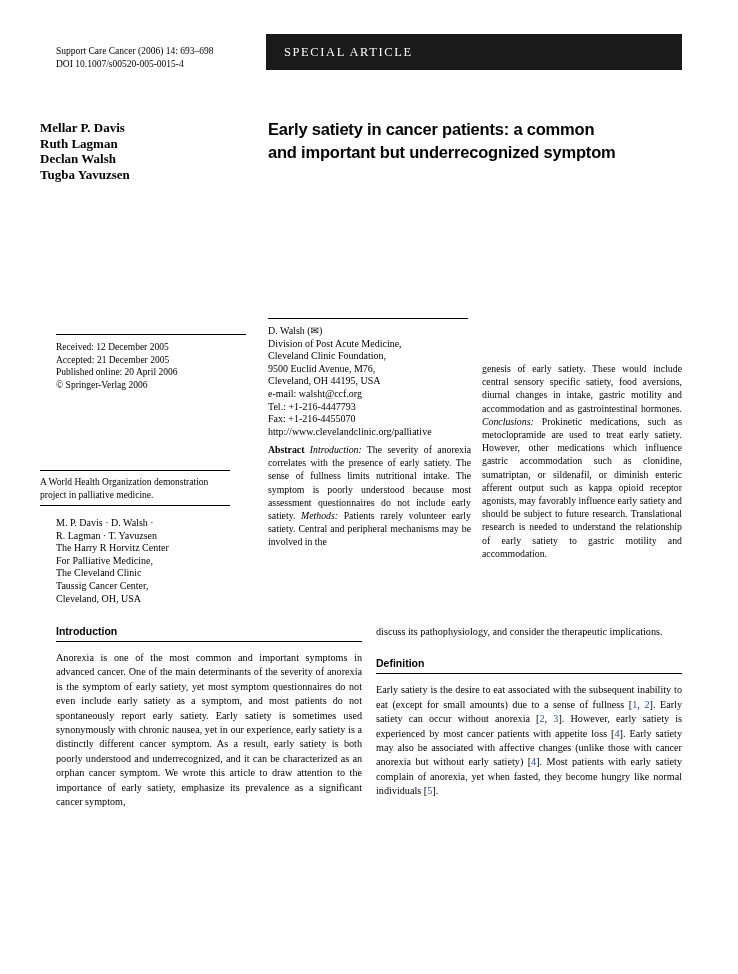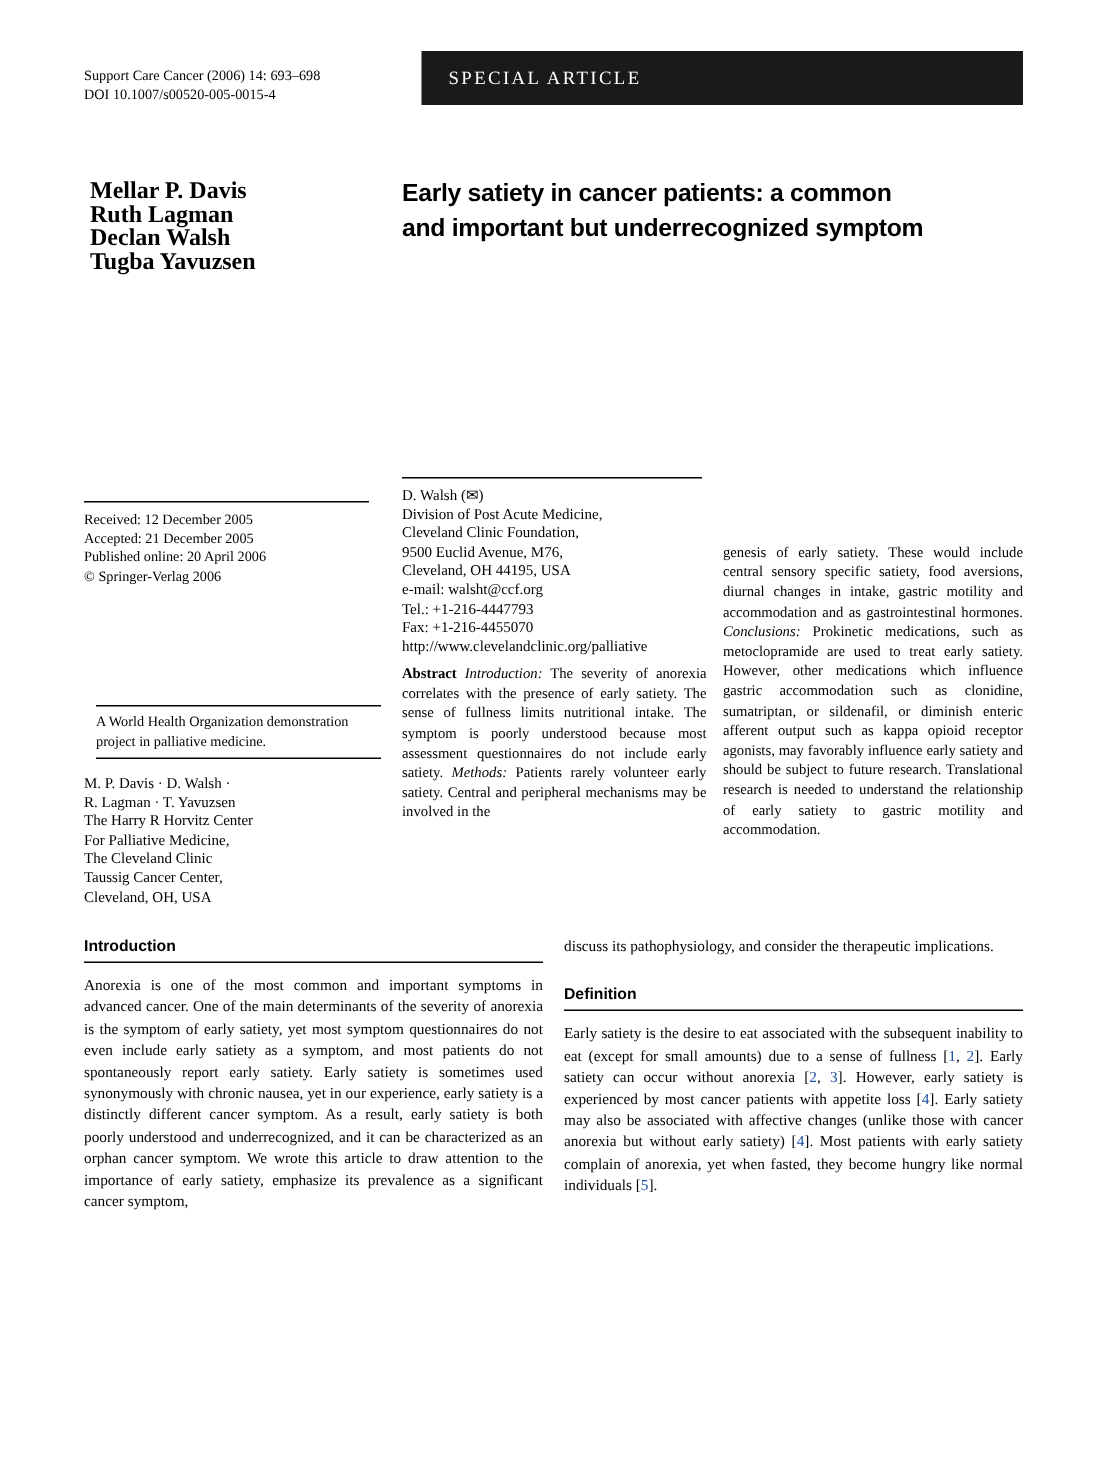--- a/index.html
+++ b/index.html
@@ -41,29 +41,28 @@
     flex: 1;
     background: #1a1a1a;
     color: #ffffff;
     font-family: "Liberation Serif", serif;
     font-size: 12.5px;
     letter-spacing: 1.6px;
     display: flex;
     align-items: center;
     padding-left: 18px;
     height: 36px;
-    margin-left: 15px;
   }
 
   
   .authors {
     position: absolute;
-    left: 60px; top: 120px;
-    width: 190px;
-    font-size: 16px;
+    left: 40px; top: 120px;
+    width: 190px;
+    font-size: 13px;
     font-weight: bold;
     line-height: 15.5px;
     font-family: "Liberation Serif", serif;
   }
   .title {
     position: absolute;
     left: 268px; top: 118px;
     width: 414px;
     font-size: 16.5px;
     font-weight: bold;
@@ -85,21 +84,21 @@
     width: 190px;
   }
   .col-dates .rule { margin-bottom: 6px; }
   .col-dates .line {
     font-size: 9.5px;
     line-height: 12.6px;
   }
 
   .who-block {
     position: absolute;
-    left: 64px; top: 470px;
+    left: 40px; top: 470px;
     width: 190px;
   }
   .who-block .rule:first-child { margin-bottom: 5px; }
   .who-block .who-text {
     font-size: 9.5px;
     line-height: 12.6px;
     padding-bottom: 4px;
   }
   .affil {
     position: absolute;

